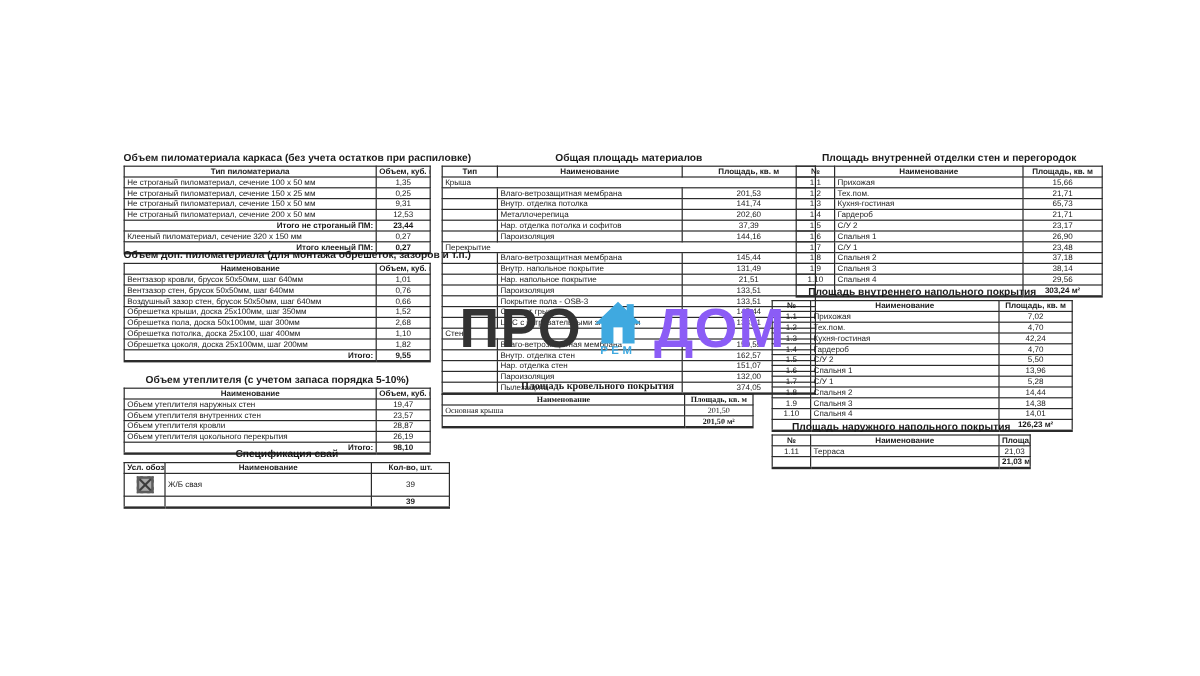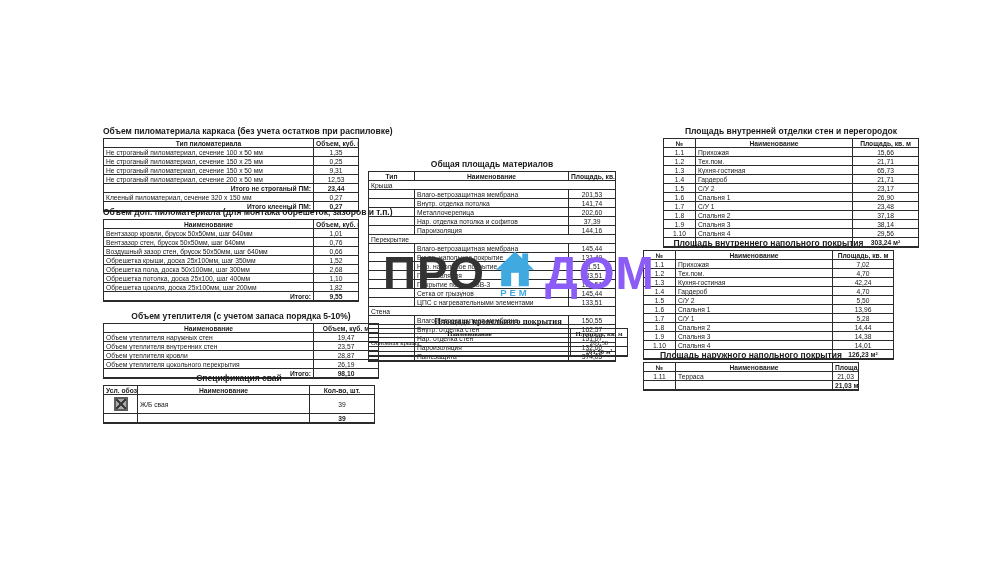--- a/index.html
+++ b/index.html
@@ -139,21 +139,21 @@
           <td>1,82</td>
         </tr>
         <tr class="total">
           <td style="text-align: right;">Итого:</td>
           <td>9,55</td>
         </tr>
       </tbody>
     </table>
 </div>
 
-<div class="blk" id="blk-insulation" style="left:103px;top:311px;width:276px;">
+<div class="blk" id="blk-insulation" style="left:103px;top:311px;width:256px;">
   <div class="tbl-title">Объем утеплителя (с учетом запаса порядка 5-10%)</div>
   <table>
     <colgroup>
         <col style="width:210px">
         <col>
       </colgroup>
   <thead>
         <tr>
           <th>Наименование</th>
           <th>Объем, куб. м</th>
@@ -207,21 +207,21 @@
         </tr>
         <tr class="total">
           <td></td>
           <td></td>
           <td>39</td>
         </tr>
       </tbody>
     </table>
 </div>
 
-<div class="blk" id="blk-materials" style="left:368px;top:126px;width:248px;margin-top:33px;">
+<div class="blk" id="blk-materials" style="left:368px;top:126px;width:312px;">
   <div class="tbl-title">Общая площадь материалов</div>
   <table>
     <colgroup>
         <col style="width:46px">
         <col style="width:154px">
         <col>
       </colgroup>
   <thead>
         <tr>
           <th>Тип</th>

